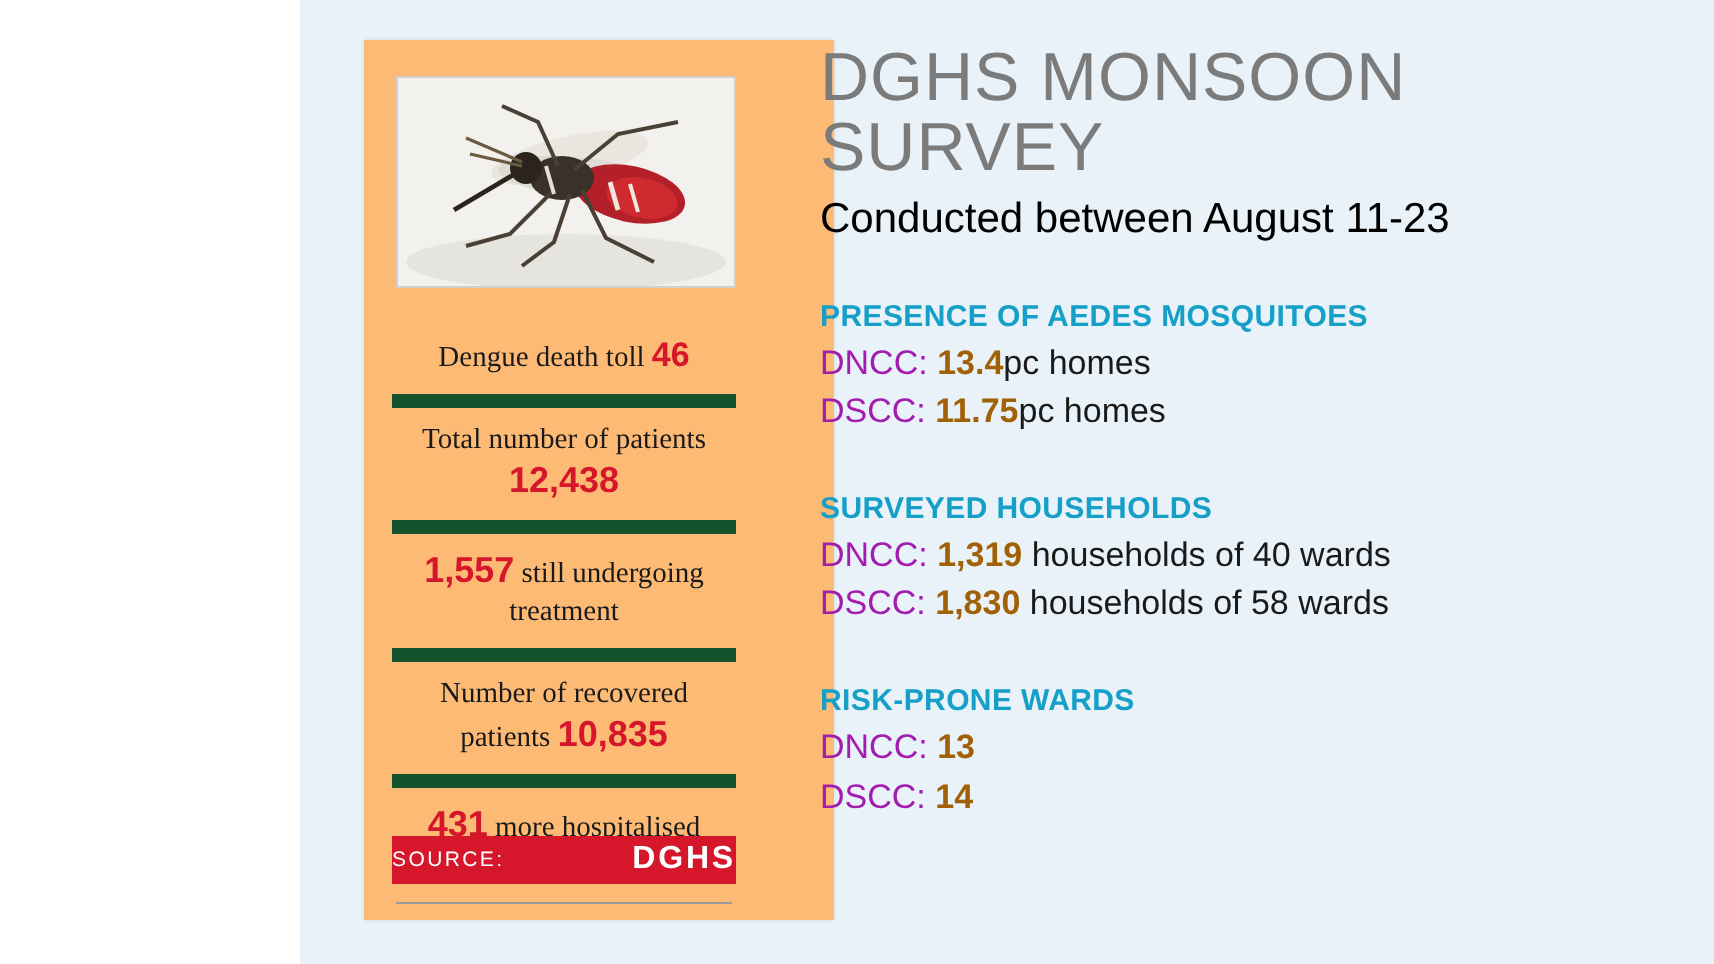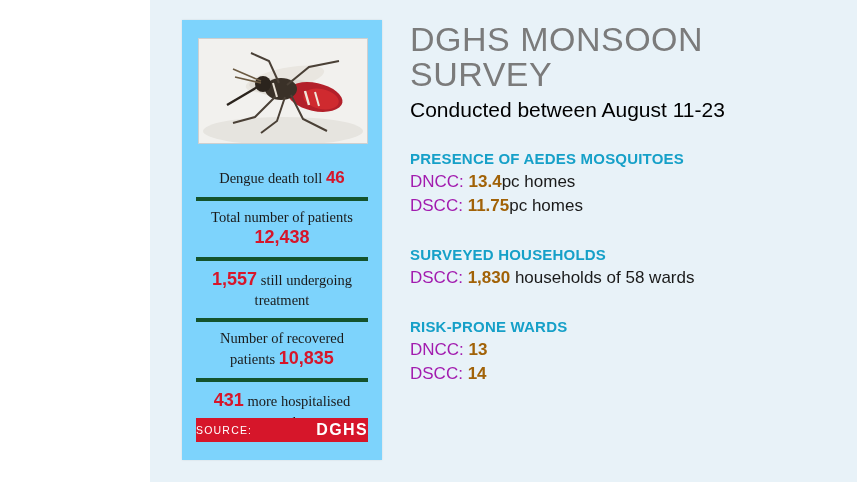--- a/index.html
+++ b/index.html
@@ -26,23 +26,23 @@
     width: 707px;
     height: 482px;
     background: #e8f2f8;
   }
 
   
   .left-card {
     position: absolute;
     left: 182px;
     top: 20px;
-    width: 200px;
+    width: 235px;
     height: 440px;
-    background: #7dd3fc;
+    background: #fdba74;
     box-shadow: 0 0 2px rgba(0,0,0,0.10);
   }
   .photo-frame {
     position: absolute;
     left: 16px;
     top: 18px;
     width: 168px;
     height: 104px;
     background: #f4f4f2;
     border: 1px solid #cfcfcf;
@@ -50,21 +50,21 @@
   }
   .photo-frame svg { display: block; }
 
   .stats {
     position: absolute;
     left: 14px;
     top: 140px;
     width: 172px;
   }
   .stat-row {
-    border-top: 4px solid #14532d;
+    border-top: 7px solid #14532d;
     padding: 7px 2px 8px 2px;
     text-align: center;
     color: #1a1a1a;
     font-size: 14.5px;
     line-height: 1.28;
     font-family: "Liberation Serif", serif;
   }
   .stat-row:first-child { border-top: none; }
   .stat-row .num {
     color: #d6162a;
@@ -232,20 +232,23 @@
         <span class="lbl">DNCC: </span><span class="hl">13.4</span><span>pc homes</span>
       </div>
       <div class="section-line">
         <span class="lbl">DSCC: </span><span class="hl">11.75</span><span>pc homes</span>
       </div>
     </div>
 
     <div class="section">
       <div class="section-head">SURVEYED HOUSEHOLDS</div>
       <div class="section-line">
+        <span class="lbl">DNCC: </span><span class="hl">1,319</span><span> households of 40 wards</span>
+      </div>
+      <div class="section-line">
         <span class="lbl">DSCC: </span><span class="hl">1,830</span><span> households of 58 wards</span>
       </div>
     </div>
 
     <div class="section">
       <div class="section-head">RISK-PRONE WARDS</div>
       <div class="section-line">
         <span class="lbl">DNCC: </span><span class="hl">13</span><span></span>
       </div>
       <div class="section-line">

